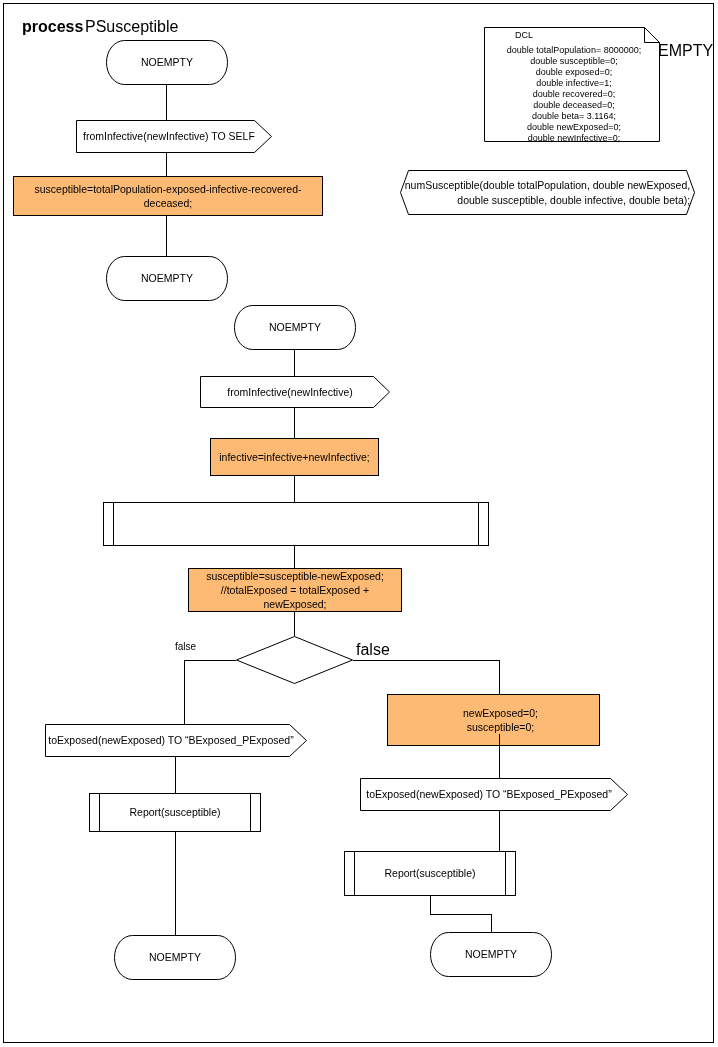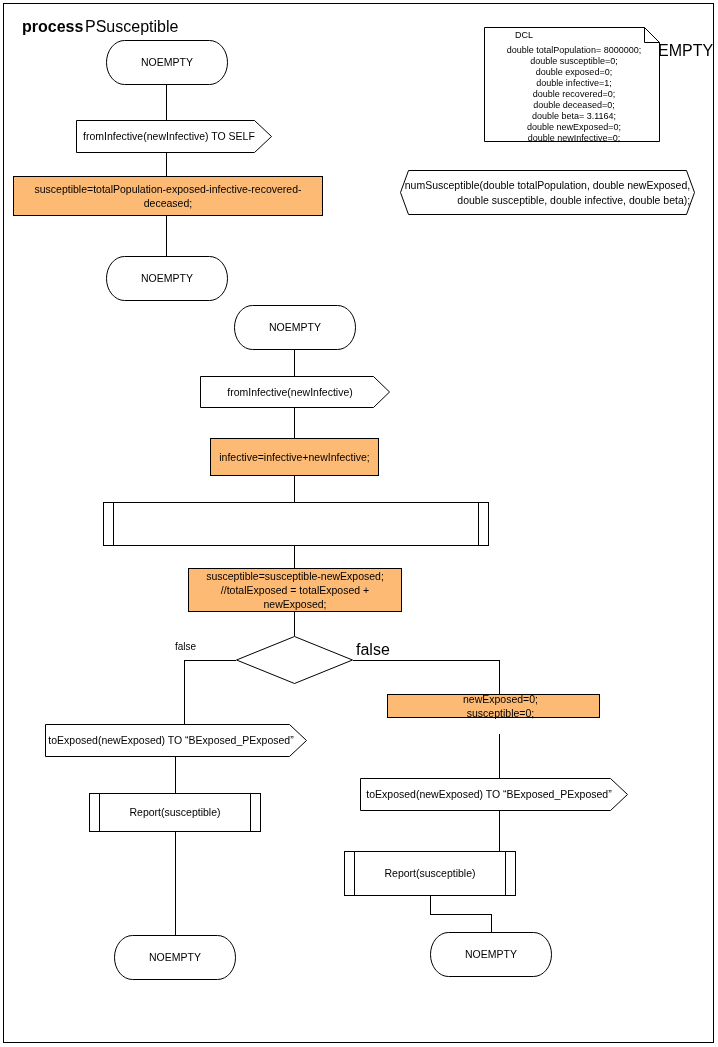--- a/index.html
+++ b/index.html
@@ -227,21 +227,21 @@
 
   <div class="line vline" style="left:175px; top:832px; height:103px;"></div>
 
   <div class="svgshape" style="left:118px; top:935px;">
     <svg width="114" height="45" viewBox="0 0 114 45">
       <path d="M14.5,0.5 H99.5 A18,22 0 0 1 99.5,44.5 H14.5 A18,22 0 0 1 14.5,0.5 Z" fill="#ffffff" stroke="#000000" stroke-width="1"></path>
     </svg>
   </div>
   <div class="svgtext" style="left:118px; top:935px; width:114px; height:45px;">NOEMPTY</div>
 
-  <div class="shape rect" style="left:387px; top:694px; width:213px; height:24px;padding-left:14px;">
+  <div class="shape rect" style="left:387px; top:694px; width:213px; height:52px;padding-left:14px;">
     <span style="white-space: pre-line;">newExposed=0;
 susceptible=0;</span>
   </div>
 
   <div class="line vline" style="left:499px; top:734px; height:44px;"></div>
 
   <div class="svgshape" style="left:360px; top:778px;">
     <svg width="268" height="33" viewBox="0 0 268 33">
       <path d="M0.5,0.5 H250.5 L267.5,16.5 L250.5,32.5 H0.5 Z" fill="#ffffff" stroke="#000000" stroke-width="1"></path>
     </svg>

